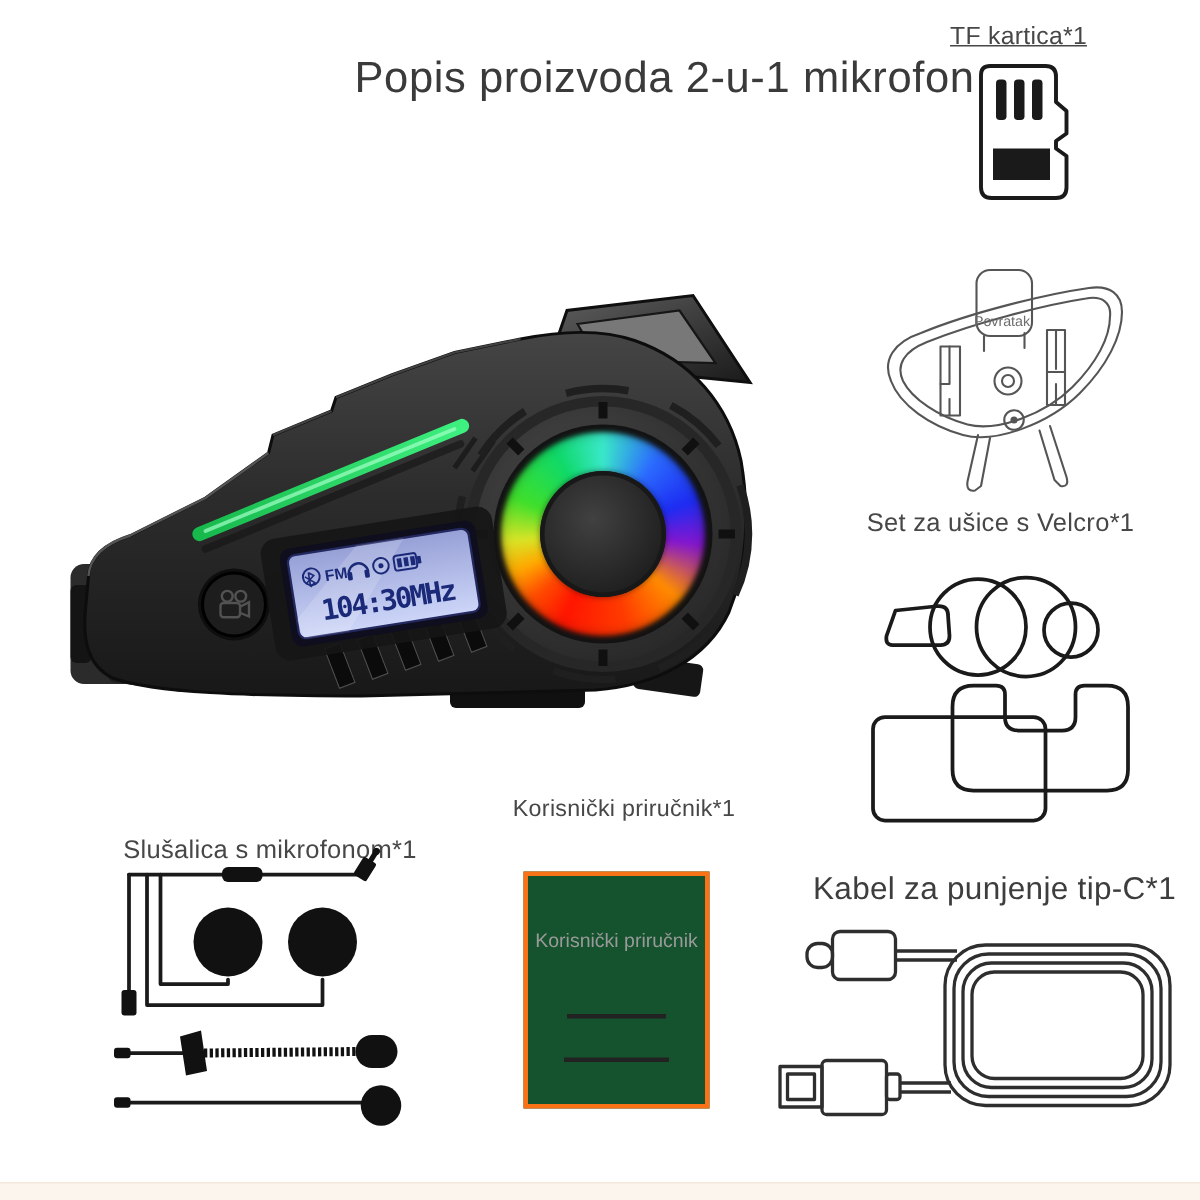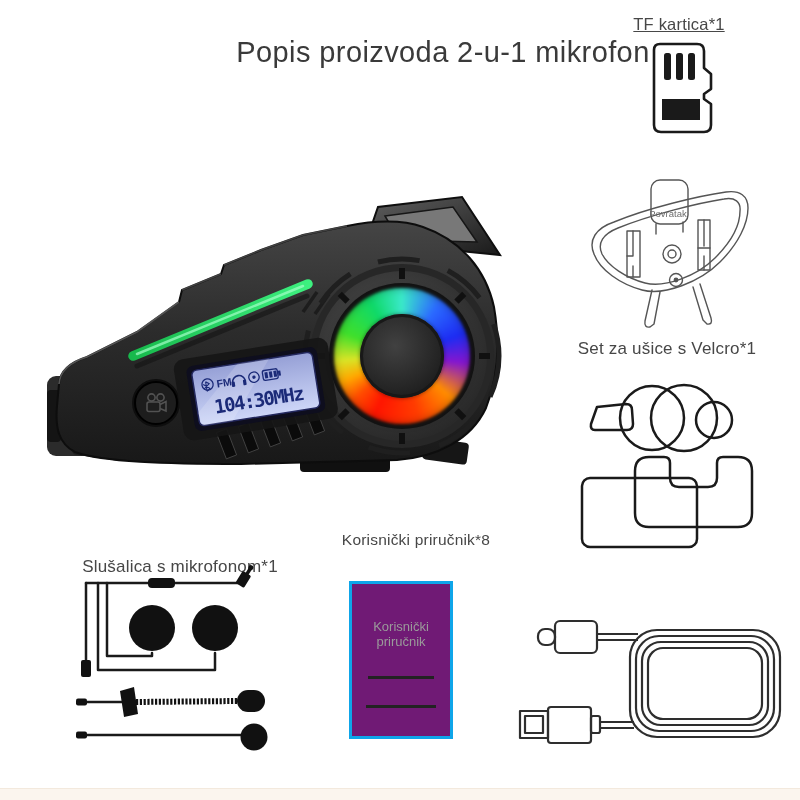--- a/index.html
+++ b/index.html
@@ -16,43 +16,44 @@
     background:conic-gradient(from 0deg,
       #3ae8c9 0deg,#2b6bff 35deg,#1d2cf2 70deg,#8316cf 96deg,
       #ff8c00 130deg,#ff3c00 165deg,#ff1500 205deg,#ff4d00 228deg,
       #ffa800 247deg,#d8e426 266deg,#3fdf2b 292deg,#0fd969 330deg,#3ae8c9 360deg);
     filter:blur(1.6px);
     box-shadow:0 0 6px rgba(0,0,0,.55), inset 0 0 8px rgba(0,0,0,.35);}
   .rgb-hole{position:absolute;left:360px;top:314px;width:84px;height:84px;border-radius:50%;
     background:radial-gradient(circle at 42% 38%, #414141, #1e1e1e 75%);
     box-shadow:inset 0 0 0 3px #181818, 0 0 4px rgba(0,0,0,.5);}
   
-  .manual{position:absolute;left:349px;top:581px;width:104px;height:158px;background:#701a75;
-    border:3px solid #0ea5e9;box-sizing:border-box;}
+  .manual{position:absolute;left:349px;top:581px;width:124px;height:158px;background:#14532d;
+    border:3px solid #f97316;box-sizing:border-box;}
   .manual .cover{display:block;margin-top:35px;text-align:center;color:#9a9a9a;font-size:13px;}
   .manual .rule{position:absolute;left:50%;transform:translateX(-50%);height:3px;background:#222;}
   .rule1{top:92px;width:66px;} .rule2{top:121px;width:70px;}
   .footer-strip{position:absolute;left:0;bottom:0;width:800px;height:11px;background:#fbf5ee;
     border-top:1px solid #f3e9dd;}
   svg{display:block;}
   .lineart{stroke:#1a1a1a;fill:none;stroke-width:2.5;stroke-linejoin:round;stroke-linecap:round;}
   .clipart{stroke:#555;fill:none;stroke-width:1.4;stroke-linejoin:round;stroke-linecap:round;}
   .cableart{stroke:#2e2e2e;fill:none;stroke-width:2.2;stroke-linejoin:round;}
 </style>
 </head>
 <body>
 
 <div class="stage">
 
   <div class="title" style="left:431px;top:36px;margin-left:12px;">Popis proizvoda 2-u-1 mikrofon</div>
 
   <div class="label" style="left:679px;top:15px;font-size:16.5px;text-decoration:underline;">TF kartica*1</div>
   <div class="label" style="left:667px;top:339px;">Set za ušice s Velcro*1</div>
   <div class="label" style="left:180px;top:528px;margin-top:29px;">Slušalica s mikrofonom*1</div>
-  <div class="label" style="left:416px;top:531px;font-size:15.5px;">Korisnički priručnik*8</div>
+  <div class="label" style="left:416px;top:531px;font-size:15.5px;">Korisnički priručnik*1</div>
+  <div class="label" style="left:663px;top:581px;font-size:21px;color:#3d3d3d;">Kabel za punjenje tip-C*1</div>
 
   <svg class="abs" style="left:650px;top:42px;" width="70" height="92" viewBox="0 0 70 92">
     <path d="M10,2 L47,2 Q54,2 54,9 L54,26 L61,32 L61,47 L54,52 L54,57 L61,62 L61,83 Q61,90 54,90 L11,90 Q4,90 4,83 L4,8 Q4,2 10,2 Z" fill="#ffffff" stroke="#1a1a1a" stroke-width="2.6" stroke-linejoin="round"></path>
     <rect x="14" y="11" width="7" height="27" rx="2.5" fill="#1a1a1a"></rect>
     <rect x="26" y="11" width="7" height="27" rx="2.5" fill="#1a1a1a"></rect>
     <rect x="38" y="11" width="7" height="27" rx="2.5" fill="#1a1a1a"></rect>
     <rect x="12" y="57" width="38" height="21" fill="#1a1a1a"></rect>
   </svg>
 
   <svg class="abs" style="left:588px;top:176px;" width="168" height="158" viewBox="0 0 168 158">

